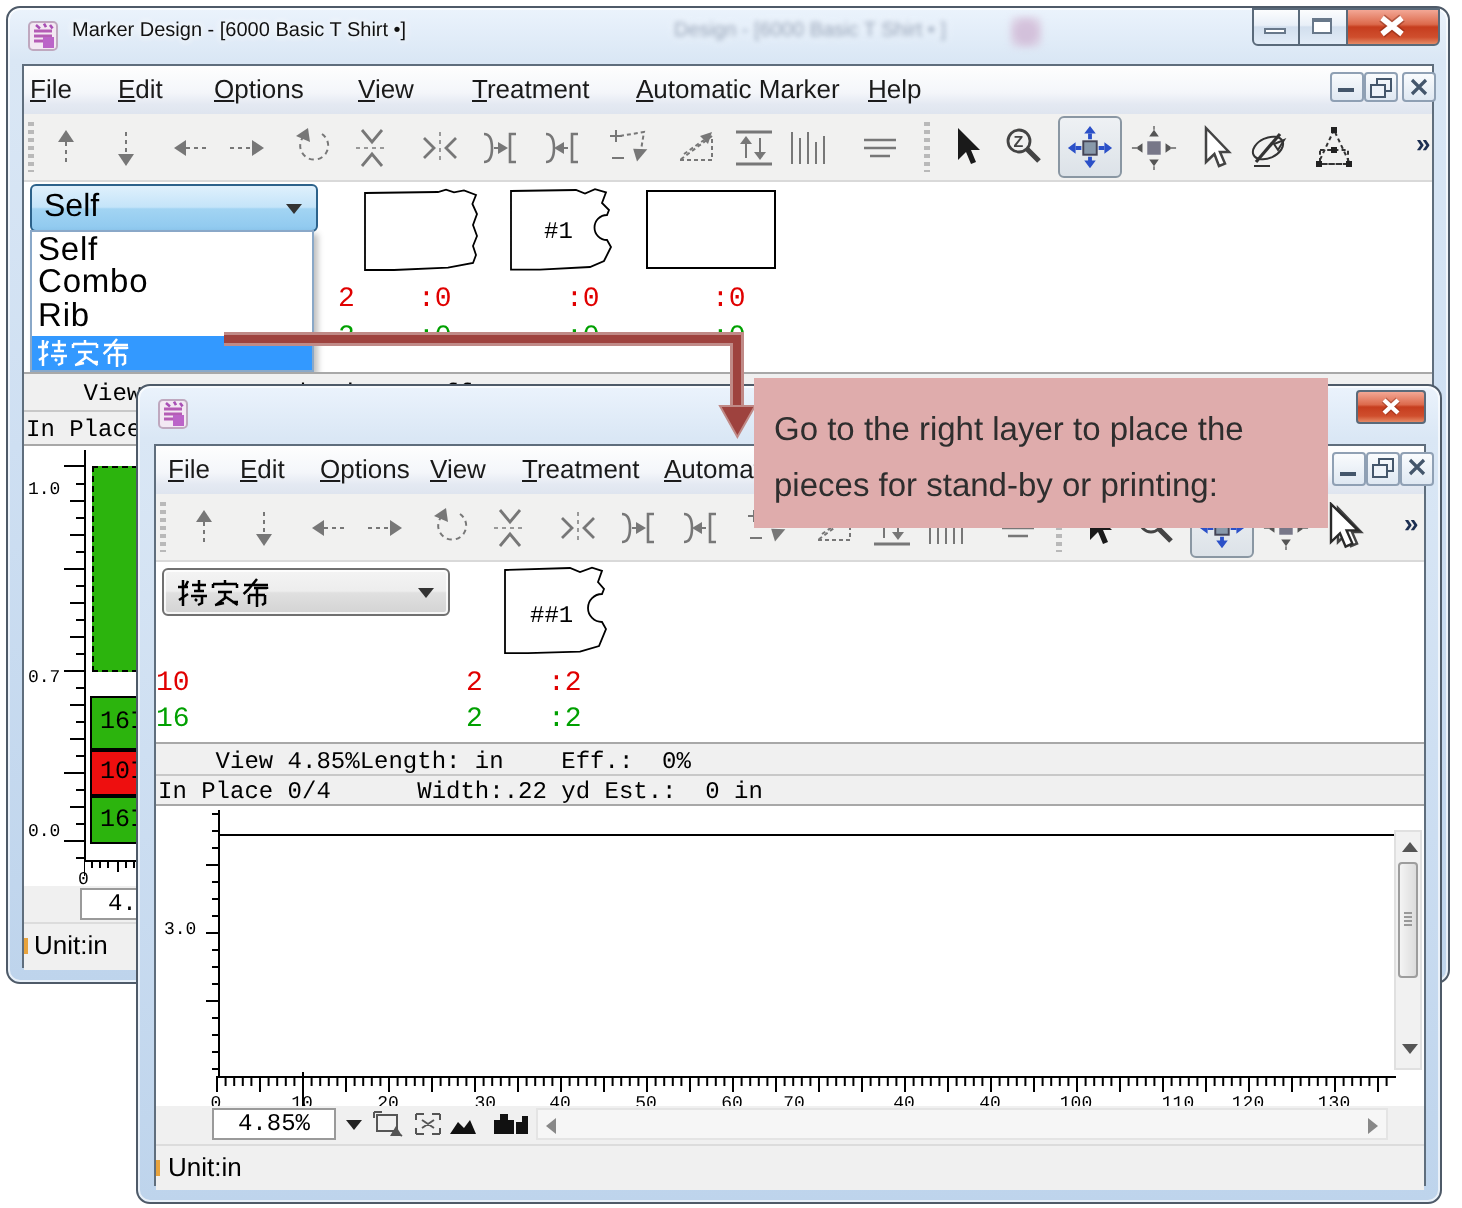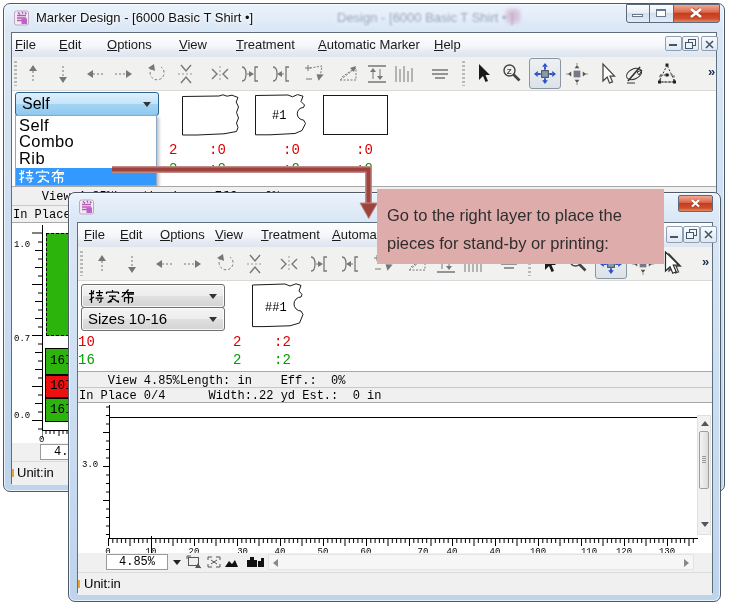--- a/index.html
+++ b/index.html
@@ -1,18 +1,18 @@
 <!DOCTYPE html>
 <html><head><meta charset="utf-8"><style>
 html,body{margin:0;padding:0}
 body{width:731px;height:604px;background:#fff;font-family:"Liberation Sans",sans-serif;position:relative;overflow:hidden}
 .abs{position:absolute}
 .win{position:absolute;border:1px solid #4e5a68;border-radius:7px;background:linear-gradient(180deg,#ebf3fc 0%,#dae7f5 26px,#cedff2 45%,#bed4ec 100%);box-shadow:inset 0 0 0 1px rgba(255,255,255,.65)}
 .wc{position:absolute;background:#f0f0f0;border:1px solid #5f6e7d}
-.title{position:absolute;font-size:13px;color:#111;white-space:nowrap;text-shadow:0 0 4px #fff,0 0 4px #fff}
+.title{position:absolute;font-size:10px;color:#111;white-space:nowrap;text-shadow:0 0 4px #fff,0 0 4px #fff}
 .menu{position:absolute;left:0;top:0;right:0;height:24px;background:linear-gradient(180deg,#fefefe 0%,#f4f6fa 55%,#e4e9f2 80%,#dfe5ef 100%);border-bottom:1px solid #d2d9e4}
 .mi{position:absolute;top:4px;font-size:13px;color:#1a1a1a;white-space:nowrap}
 .mi u{text-decoration:underline}
 .mib{font-size:13px;top:4px}
 .tb{position:absolute;left:0;top:24px;right:0;height:33px;background:#f1f1f0;border-bottom:1px solid #d9d9d9}
 .tbi{position:absolute;top:5px;width:24px;height:24px}
 .grip{position:absolute;top:4px;width:3px;height:25px;background-image:repeating-linear-gradient(180deg,#b9b9b9 0 2px,transparent 2px 4px)}
 .pressedbtn{position:absolute;top:1px;width:30px;height:29px;border:1px solid #8a97a3;border-radius:3px;background:linear-gradient(180deg,#eef1f4,#dce2e8)}
 .chev{position:absolute;font-weight:bold;color:#1c2f52;font-size:13px;letter-spacing:-2px}
 .capb{position:absolute;top:0;height:17px;border:1px solid #5a6a7a;border-radius:0}
@@ -431,24 +431,20 @@
     <div class="wpanel" style="top:58px;height:90px"></div>
 
     <div class="combo" style="left:3px;top:61px;width:142px">
       <svg class="abs" style="left:6px;top:4px" width="47" height="15" viewBox="0 0 47 15">
           <g stroke="#000">
             <use href="#cjk-tdb"></use>
           </g>
         </svg>
       <div class="ar"></div>
     </div>
-    <div class="combo" style="left:3px;top:84px;width:142px">
-      <div class="ctext" style="font-size:15px;top:2px">Sizes 10-16</div>
-      <div class="ar"></div>
-    </div>
 
     <svg class="abs" style="left:174px;top:60px" width="60" height="46">
         <path d="M0.5,2 L33,1 L38,3 L44,0.8 L49,2.4 L47,8 L50,11.5 L49,14 A6.8,6.8 0 0 0 49,28 L51,31.5 L47.5,40 L38,42.8 L12,43.6 L0.5,43.6 Z" fill="#fff" stroke="#000" stroke-width="0.9"></path>
         <text x="13" y="28" font-size="12" font-family="Liberation Mono" fill="#000">##1</text>
       </svg>
 
     <div class="rowtxt red" style="left:0px;top:111px">10</div>
     <div class="rowtxt red" style="left:155px;top:111px">2</div>
     <div class="rowtxt red" style="left:196px;top:111px">:2</div>
     <div class="rowtxt green" style="left:0px;top:129px">16</div>
@@ -486,21 +482,21 @@
           </g>
       </svg>
       <div id="hlabels">
           <div class="rlabel" style="left:19px;top:144px;width:22px;text-align:center">0</div>
           <div class="rlabel" style="left:62px;top:144px;width:22px;text-align:center">10</div>
           <div class="rlabel" style="left:105px;top:144px;width:22px;text-align:center">20</div>
           <div class="rlabel" style="left:148px;top:144px;width:22px;text-align:right">30</div>
           <div class="rlabel" style="left:191px;top:144px;width:22px;text-align:center">40</div>
           <div class="rlabel" style="left:234px;top:144px;width:22px;text-align:center">50</div>
           <div class="rlabel" style="left:277px;top:144px;width:22px;text-align:center">60</div>
-          <div class="rlabel" style="left:334px;top:144px;width:22px;text-align:center">70</div>
+          <div class="rlabel" style="left:308px;top:144px;width:22px;text-align:center">70</div>
           <div class="rlabel" style="left:363px;top:144px;width:22px;text-align:center">40</div>
           <div class="rlabel" style="left:406px;top:144px;width:22px;text-align:center">40</div>
           <div class="rlabel" style="left:449px;top:144px;width:22px;text-align:center">100</div>
           <div class="rlabel" style="left:500px;top:144px;width:22px;text-align:center">110</div>
           <div class="rlabel" style="left:535px;top:144px;width:22px;text-align:center">120</div>
           <div class="rlabel" style="left:578px;top:144px;width:22px;text-align:center">130</div>
         </div>
       <div class="vline" style="left:73px;top:133px;height:17px"></div>
     </div>
 

